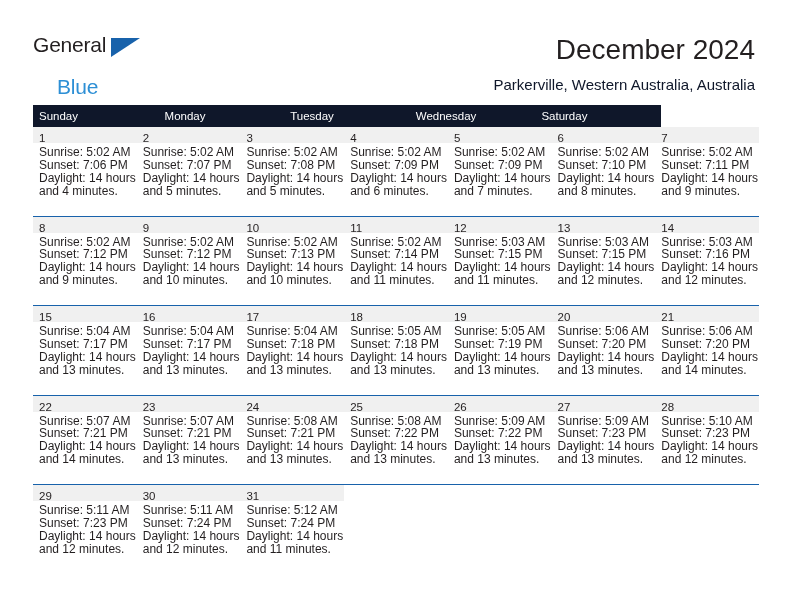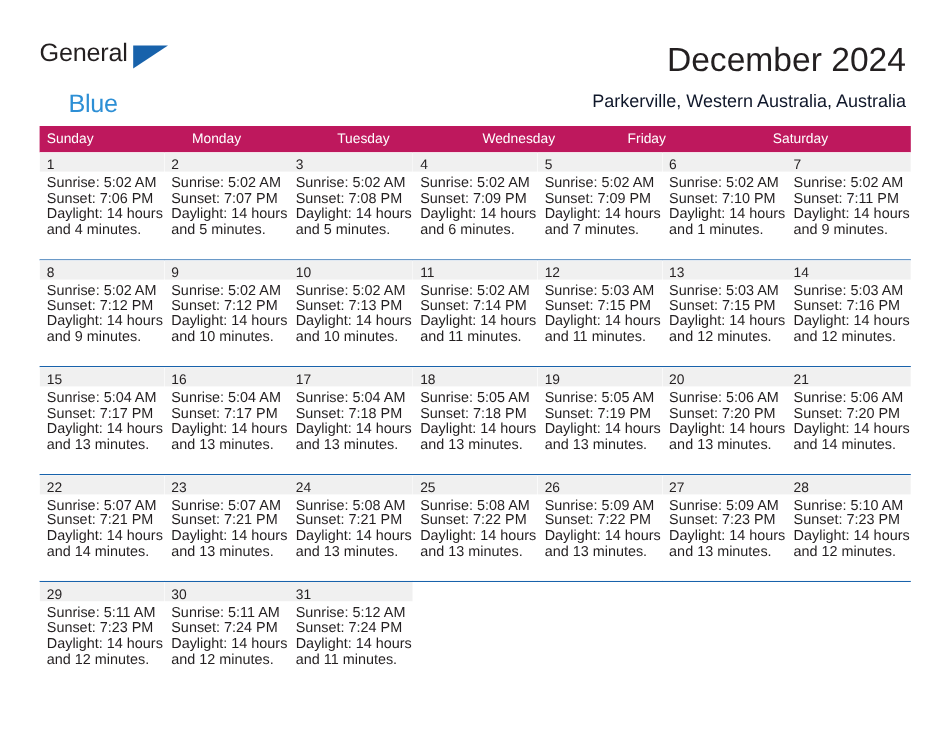--- a/index.html
+++ b/index.html
@@ -88,22 +88,22 @@
 
   
   .calendar {
     position: absolute;
     left: 33px;
     top: 105px;
     width: 726px;
   }
   .weekday-row {
     display: flex;
-    width: 726px;
-    background: #be185d;
+    width: 628px;
+    background: #0f172a;
   }
   .weekday {
     flex: 1 1 0;
     box-sizing: border-box;
     padding: 4px 0 4px 6px;
     font-size: 11.5px;
     color: #ffffff;
     line-height: 14px;
     white-space: nowrap;
     overflow: hidden;
@@ -167,21 +167,20 @@
     <div class="subtitle">Parkerville, Western Australia, Australia</div>
   </div>
 
   <div class="calendar">
 
     <div class="weekday-row">
       <div class="weekday">Sunday</div>
       <div class="weekday">Monday</div>
       <div class="weekday">Tuesday</div>
       <div class="weekday">Wednesday</div>
-      <div class="weekday">Friday</div>
       <div class="weekday">Saturday</div>
     </div>
 
     <div id="weeks-container">
         <div class="week">
           <div class="day">
             <div class="day-num-band"><span class="day-num">1</span></div>
             <div class="day-info">
               <div>Sunrise: 5:02 AM</div>
               <div>Sunset: 7:06 PM</div>
@@ -224,21 +223,21 @@
               <div>Daylight: 14 hours</div>
               <div>and 7 minutes.</div>
             </div>
           </div>
           <div class="day">
             <div class="day-num-band"><span class="day-num">6</span></div>
             <div class="day-info">
               <div>Sunrise: 5:02 AM</div>
               <div>Sunset: 7:10 PM</div>
               <div>Daylight: 14 hours</div>
-              <div>and 1 minutes.</div>
+              <div>and 8 minutes.</div>
             </div>
           </div>
           <div class="day">
             <div class="day-num-band"><span class="day-num">7</span></div>
             <div class="day-info">
               <div>Sunrise: 5:02 AM</div>
               <div>Sunset: 7:11 PM</div>
               <div>Daylight: 14 hours</div>
               <div>and 9 minutes.</div>
             </div>

